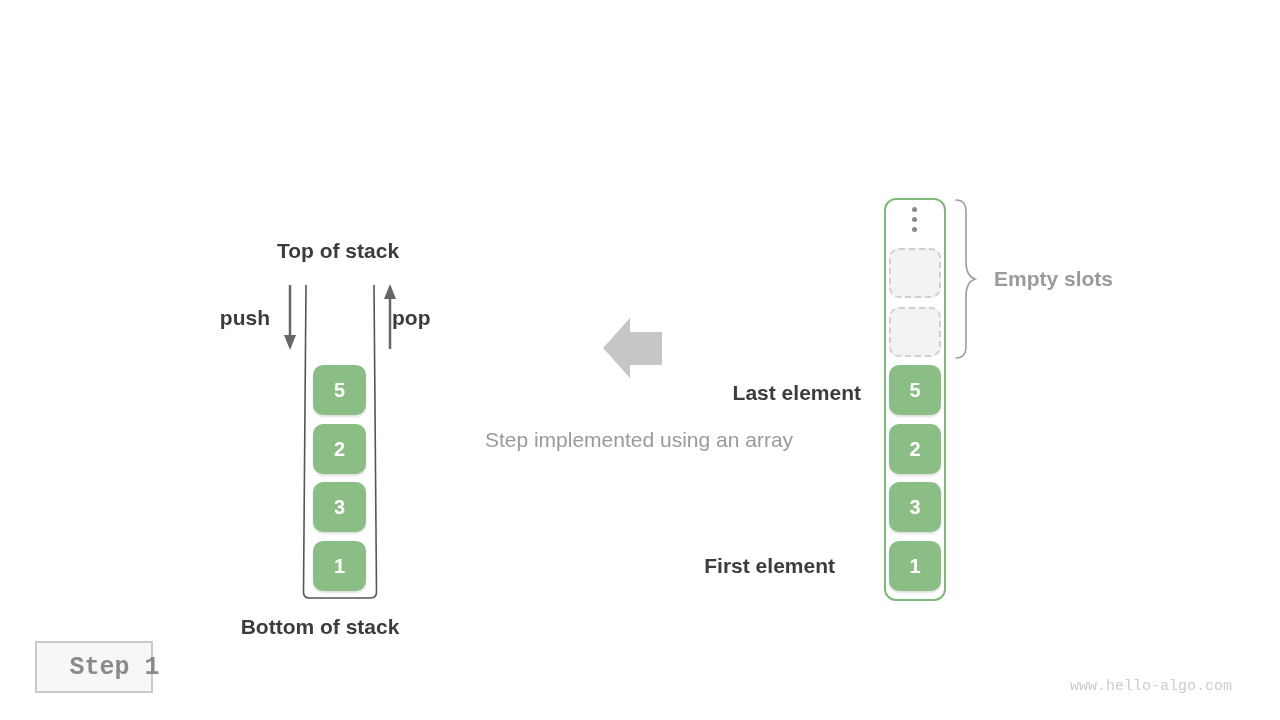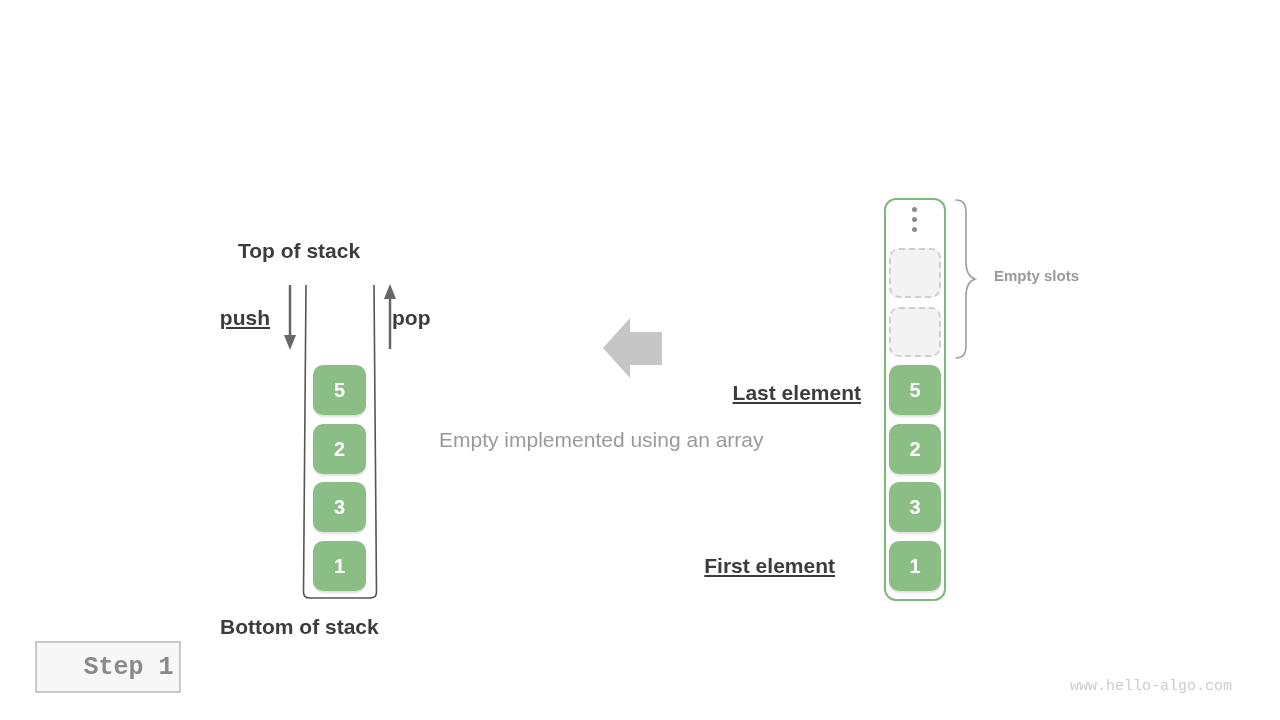--- a/index.html
+++ b/index.html
@@ -13,21 +13,21 @@
   }
   .abs { position: absolute; }
 
   
   .lbl-dark {
     font-size: 21px; font-weight: bold;
     color: var(--dark-text, #3c3c3c);
     white-space: nowrap;
   }
   .lbl-gray {
-    font-size: 15px; font-weight: bold;
+    font-size: 21px; font-weight: bold;
     color: var(--gray-text, #9a9a9a);
     white-space: nowrap;
   }
   .caption {
     font-size: 21px; font-weight: normal;
     color: var(--gray-text, #9a9a9a);
     white-space: nowrap;
   }
 
   
@@ -70,43 +70,43 @@
   }
   .dots span {
     width: 5px; height: 5px; border-radius: 50%;
     background: #8a8a8a; display: block;
   }
 
   
   .step-badge {
     position: absolute;
     left: 35px; top: 641px;
-    width: 146px; height: 52px;
+    width: 118px; height: 52px;
     background: #f7f7f7;
     border: 2px solid #c9c9c9;
     border-radius: 0;
     display: flex; align-items: center; justify-content: center;
     font-family: "Liberation Mono", monospace;
     font-size: 25px; font-weight: bold;
     color: var(--step-text, #8a8a8a);
     white-space: pre;
     padding-left: 41px;
   }
 
   .watermark {
     position: absolute;
     left: 1070px; top: 678px;
     font-family: "Liberation Mono", monospace;
     font-size: 15px;
     color: var(--watermark-text, #cccccc);
     white-space: nowrap;
   }
 
-  .center-text { }
-  .right-text  { text-align: right; text-decoration: underline; }
+  .center-text { text-align: center; }
+  .right-text  { text-align: right; }
 </style>
 </head>
 <body>
 
 <div class="abs lbl-dark center-text" style="left:238px; top:239px; width:200px;">Top of stack</div>
 
 <div class="abs lbl-dark right-text" style="left:180px; top:306px; width:90px;">push</div>
 
 <svg class="abs" style="left:280px; top:282px;" width="20" height="72" viewBox="0 0 20 72">
   <line x1="10" y1="3" x2="10" y2="55" stroke="#666666" stroke-width="2.5"></line>
@@ -128,21 +128,21 @@
 <div class="cell cell-left" style="top:424px;">2</div>
 <div class="cell cell-left" style="top:482px;">3</div>
 <div class="cell cell-left" style="top:541px;">1</div>
 
 <div class="abs lbl-dark center-text" style="left:220px; top:615px; width:200px;">Bottom of stack</div>
 
 <svg class="abs" style="left:600px; top:314px;" width="66" height="68" viewBox="0 0 66 68">
   <polygon points="3,34 30,4 30,18 62,18 62,51 30,51 30,64" fill="#C6C6C6"></polygon>
 </svg>
 
-<div class="abs caption center-text" style="left:439px; top:428px; width:400px;">Empty implemented using an array</div>
+<div class="abs caption center-text" style="left:439px; top:428px; width:400px;">Step implemented using an array</div>
 
 <div class="array-container"></div>
 
 <div class="dots">
   <span></span>
     <span></span>
     <span></span>
 </div>
 
 <div class="empty-slot" style="top:248px;"></div>

